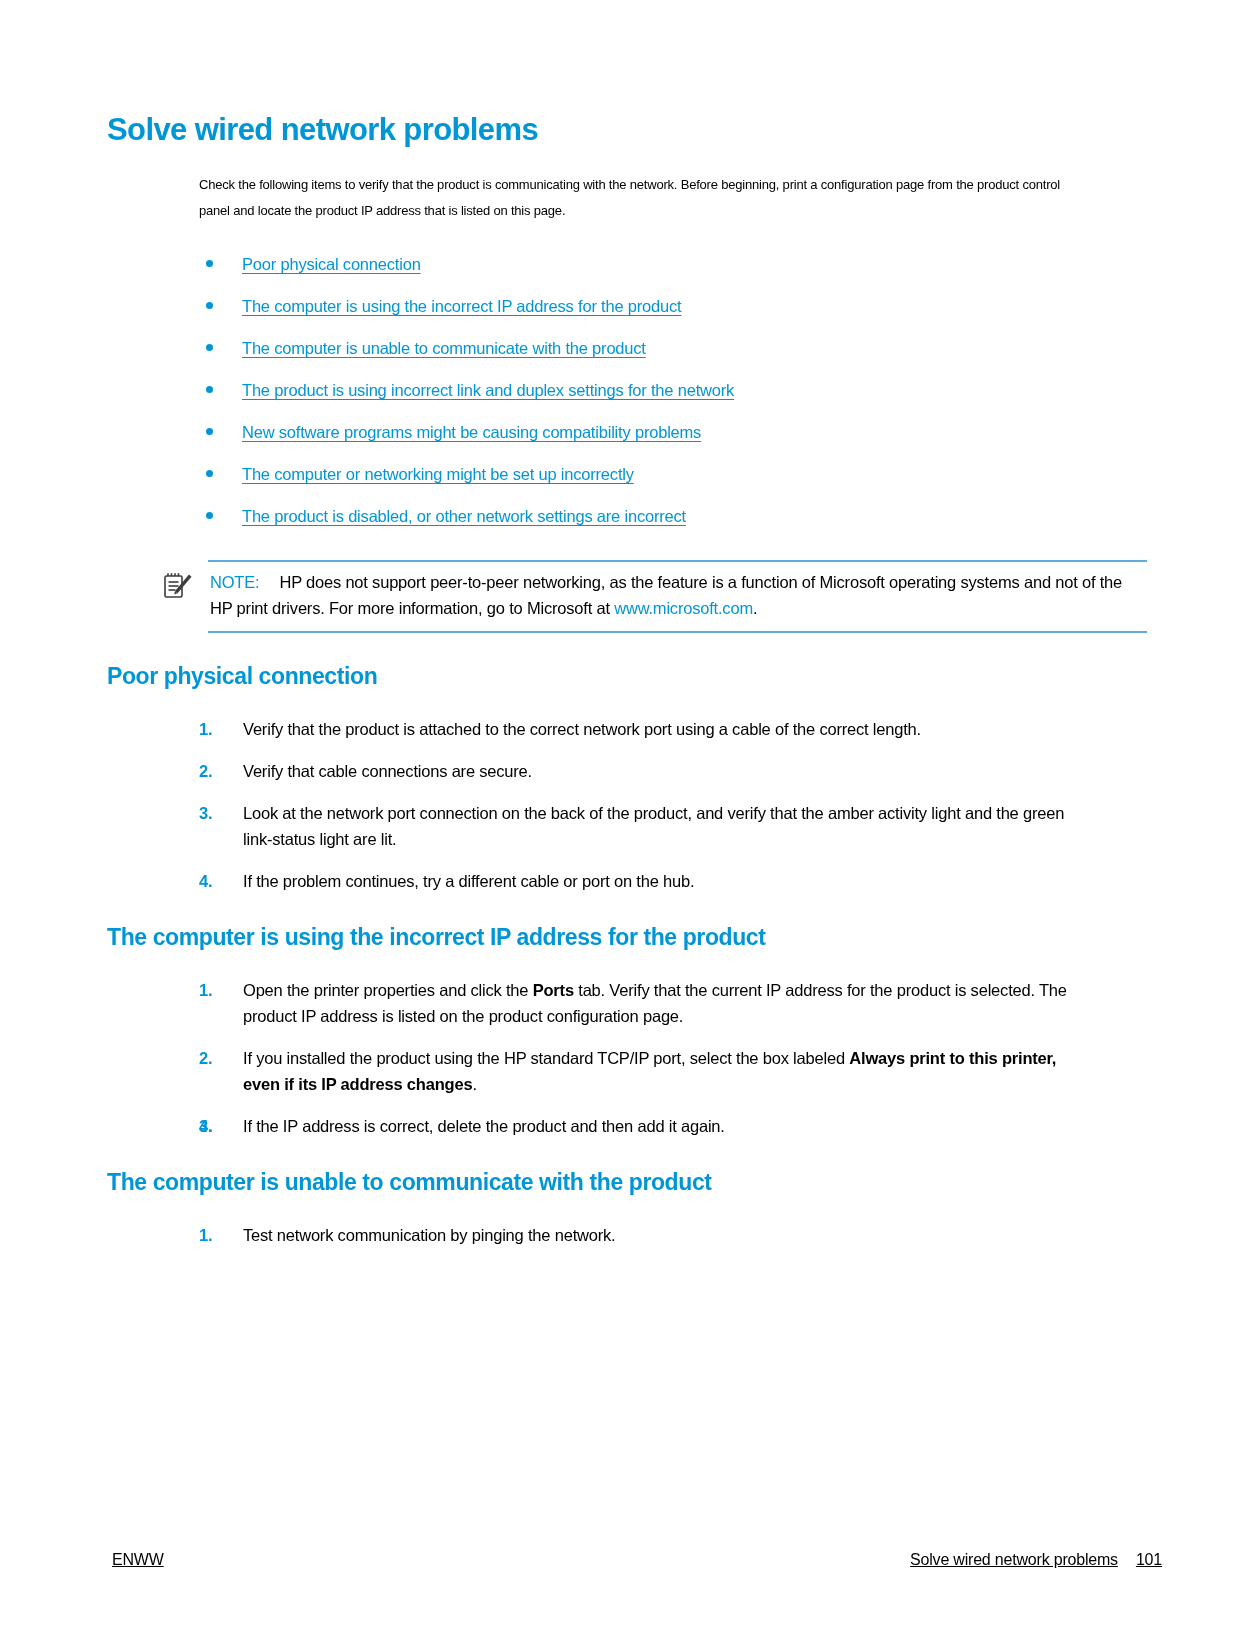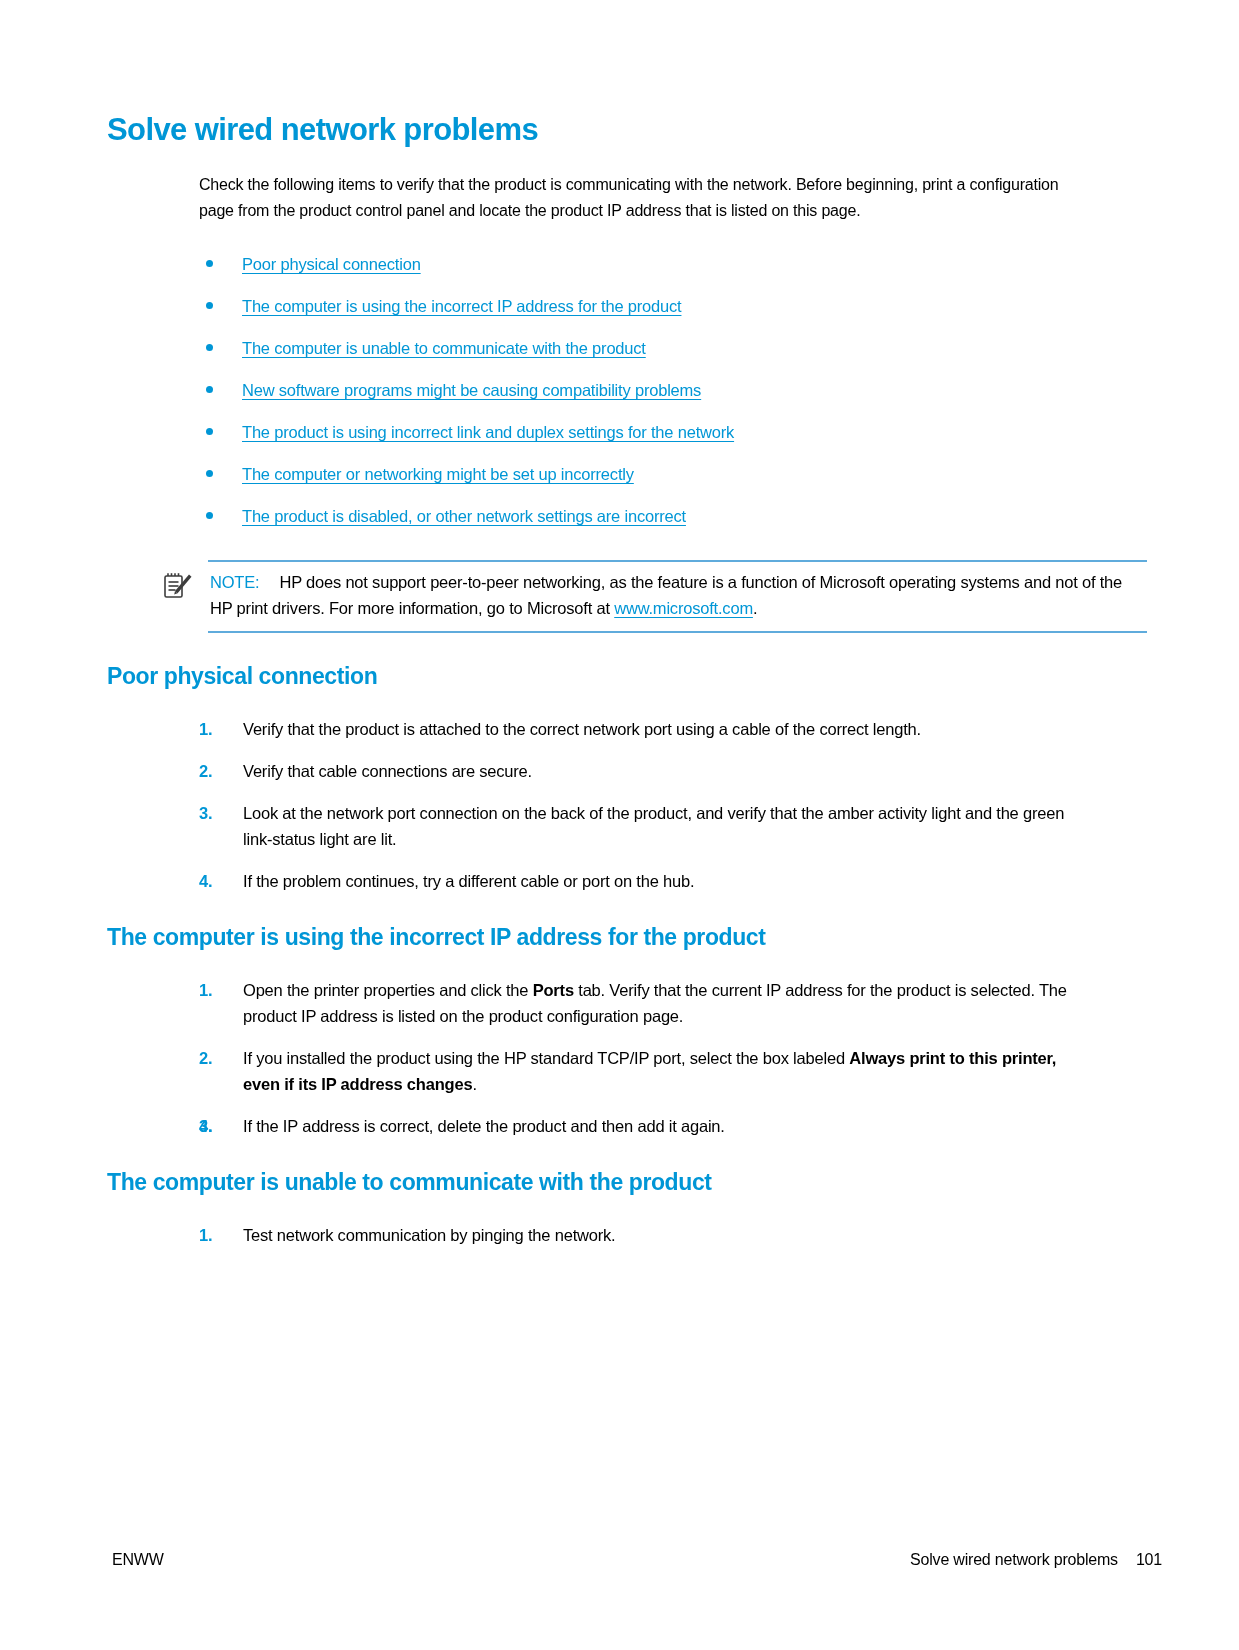--- a/index.html
+++ b/index.html
@@ -17,21 +17,21 @@
     margin: 0;
     padding: 112px 0 0 107px;
     font-size: 31px;
     font-weight: 700;
     letter-spacing: -0.6px;
     color: var(--accent);
   }
   .intro {
     margin: 24px 0 0 199px;
     width: 872px;
-    font-size: 16px;
+    font-size: 13px;
     line-height: 26px;
   }
   .toc-list {
     list-style: none;
     margin: 30px 0 0 206px;
     padding: 0;
   }
   .toc-item {
     display: flex;
     align-items: flex-start;
@@ -69,21 +69,20 @@
     left: -46px;
     top: 8px;
   }
   .note-label {
     color: var(--accent);
     font-weight: 400;
     margin-right: 20px;
   }
   .note-link {
     color: var(--accent);
-    text-decoration: underline;
     text-underline-offset: 3px;
     cursor: pointer;
   }
   .section-heading {
     margin: 30px 0 0 107px;
     font-size: 23px;
     font-weight: 700;
     letter-spacing: -0.4px;
     color: var(--accent);
   }
@@ -109,20 +108,21 @@
   .num-item b { font-weight: 700; }
   .footer {
     position: absolute;
     top: 1551px;
     left: 112px;
     width: 1050px;
     display: flex;
     justify-content: space-between;
     align-items: baseline;
     font-size: 16px;
+    text-decoration: underline;
   }
   .footer-right { display: flex; align-items: baseline; }
   .footer-page { margin-left: 18px; }
 </style>
 </head>
 <body>
 
 <div class="page" style="--accent: #0096D6; --rule: #5FABDC;">
 
   <h1 class="title">Solve wired network problems</h1>
@@ -140,26 +140,26 @@
     <a class="toc-link">The computer is using the incorrect IP address for the product</a>
   </li>
 
   <li class="toc-item">
     <span class="bullet-dot"></span>
     <a class="toc-link">The computer is unable to communicate with the product</a>
   </li>
 
   <li class="toc-item">
     <span class="bullet-dot"></span>
+    <a class="toc-link">The product is using incorrect link and duplex settings for the network</a>
+  </li>
+
+  <li class="toc-item">
+    <span class="bullet-dot"></span>
     <a class="toc-link">New software programs might be causing compatibility problems</a>
-  </li>
-
-  <li class="toc-item">
-    <span class="bullet-dot"></span>
-    <a class="toc-link">The product is using incorrect link and duplex settings for the network</a>
   </li>
 
   <li class="toc-item">
     <span class="bullet-dot"></span>
     <a class="toc-link">The computer or networking might be set up incorrectly</a>
   </li>
 
   <li class="toc-item">
     <span class="bullet-dot"></span>
     <a class="toc-link">The product is disabled, or other network settings are incorrect</a>

